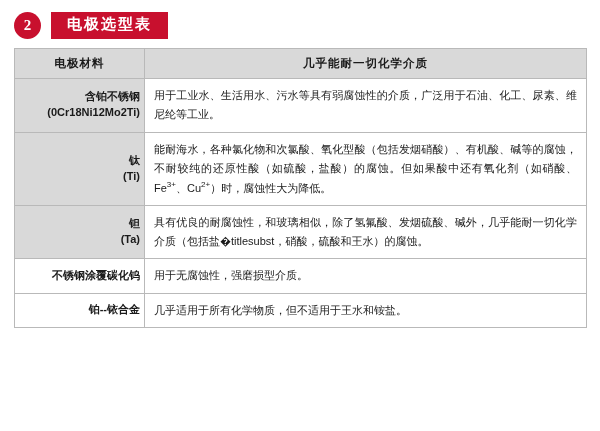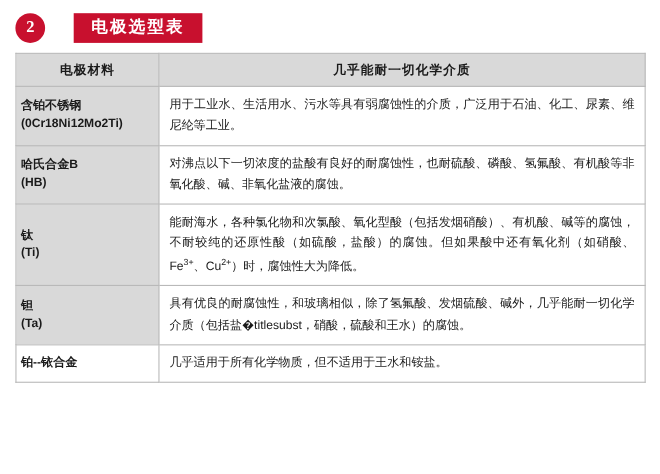--- a/index.html
+++ b/index.html
@@ -35,21 +35,21 @@
     color: #ffffff;
     font-size: 15px;
     font-weight: bold;
     display: flex;
     align-items: center;
     justify-content: center;
     font-family: "Liberation Serif", serif;
     flex: 0 0 auto;
   }
   .title-bar {
-    margin-left: 26px;
+    margin-left: 10px;
     background: #c8102e;
     color: #ffffff;
     font-size: 15px;
     font-weight: bold;
     letter-spacing: 2px;
     padding: 5px 16px 6px 16px;
     height: 27px;
     display: flex;
     align-items: center;
     font-family: "Liberation Sans", sans-serif;
@@ -74,21 +74,21 @@
     font-size: 11.5px;
     font-weight: bold;
     text-align: center;
     padding: 7px 4px;
     letter-spacing: 1px;
   }
   .col-mat { width: 130px; }
   .col-desc { width: 442px; }
 
   td.mat {
-    text-align: left;
+    text-align: right;
     font-size: 11px;
     font-weight: bold;
     color: #1a1a1a;
     padding: 6px 4px;
     line-height: 1.45;
     background: #ffffff;
   }
   td.mat.shaded { background: #d9d9d9; }
   td.desc {
     font-size: 11px;
@@ -126,41 +126,40 @@
       <tbody id="tbody">
           <tr>
             <td class="mat shaded">
               <span class="mat-line">含铂不锈钢</span>
               <span class="mat-line">(0Cr18Ni12Mo2Ti)</span>
             </td>
             <td class="desc">用于工业水、生活用水、污水等具有弱腐蚀性的介质，广泛用于石油、化工、尿素、维尼纶等工业。</td>
           </tr>
           <tr>
             <td class="mat shaded">
-              <span class="mat-line">哈氏合金B</span>
-              <span class="mat-line">(HB)</span>
-            </td>
-            <td class="desc">对沸点以下一切浓度的盐酸有良好的耐腐蚀性，也耐硫酸、磷酸、氢氟酸、有机酸等非氧化酸、碱、非氧化盐液的腐蚀。</td>
-          </tr>
-          <tr>
-            <td class="mat shaded">
               <span class="mat-line">钛</span>
               <span class="mat-line">(Ti)</span>
             </td>
             <td class="desc">能耐海水，各种氯化物和次氯酸、氧化型酸（包括发烟硝酸）、有机酸、碱等的腐蚀，不耐较纯的还原性酸（如硫酸，盐酸）的腐蚀。但如果酸中还有氧化剂（如硝酸、Fe<span class="sup">3+</span>、Cu<span class="sup">2+</span>）时，腐蚀性大为降低。</td>
           </tr>
           <tr>
             <td class="mat shaded">
               <span class="mat-line">钽</span>
               <span class="mat-line">(Ta)</span>
             </td>
             <td class="desc">具有优良的耐腐蚀性，和玻璃相似，除了氢氟酸、发烟硫酸、碱外，几乎能耐一切化学介质（包括盐�titlesubst，硝酸，硫酸和王水）的腐蚀。</td>
           </tr>
           <tr>
             <td class="mat">
+              <span class="mat-line">不锈钢涂覆碳化钨</span>
+            </td>
+            <td class="desc">用于无腐蚀性，强磨损型介质。</td>
+          </tr>
+          <tr>
+            <td class="mat">
               <span class="mat-line">铂--铱合金</span>
             </td>
             <td class="desc">几乎适用于所有化学物质，但不适用于王水和铵盐。</td>
           </tr>
         </tbody>
     </table>
   </div>
 
 </div>
 

